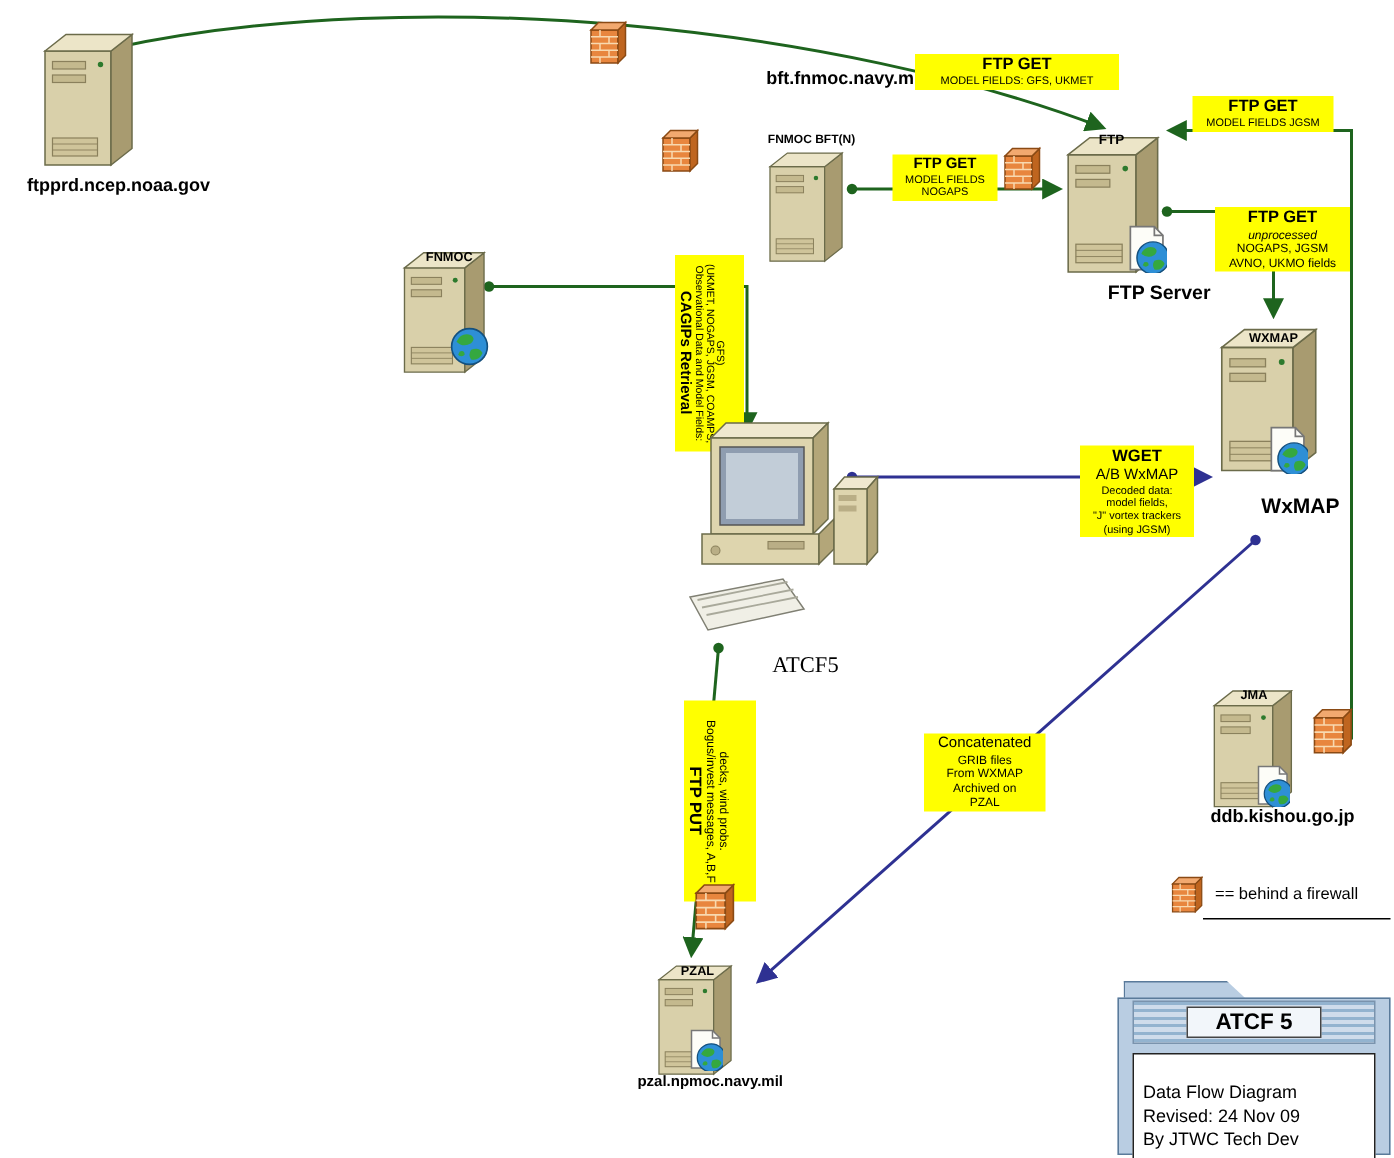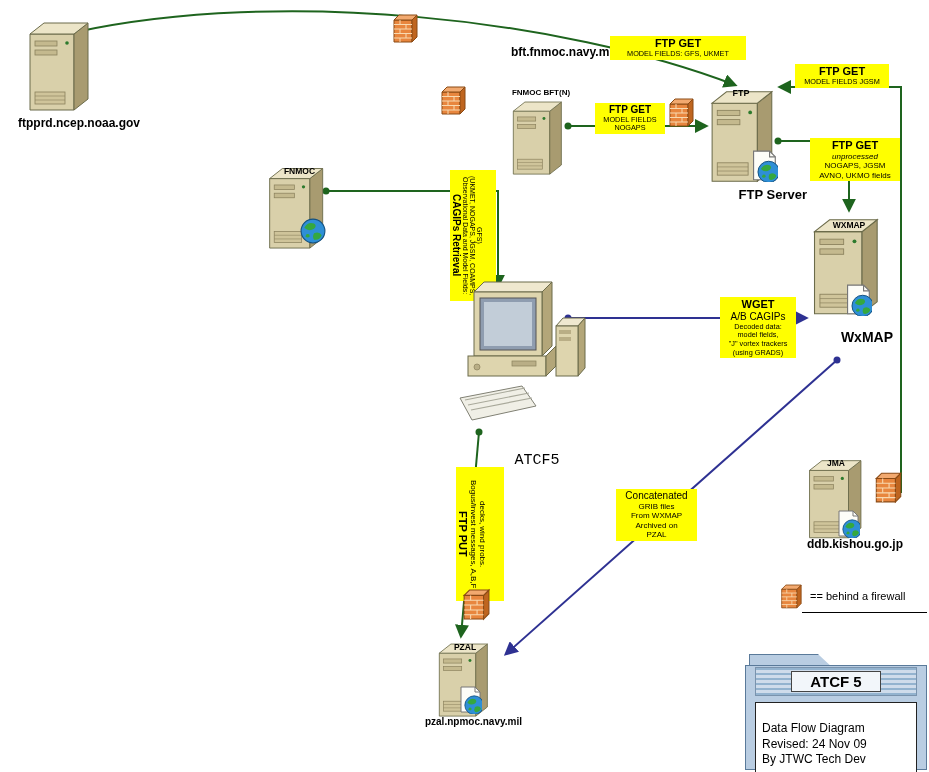--- a/index.html
+++ b/index.html
@@ -23,21 +23,21 @@
   .legend-note { border:1px solid #000; color:#ff0000; font-size:11px; line-height:1.25; padding:2px 4px; }
   .legend-divider { border-top:1px solid #000; height:0; }
   .folder-body { background:#b9cde2; border:1px solid #5a7a9a; }
   .folder-tab  { background:#b9cde2; border:1px solid #5a7a9a; border-bottom:none;
                  clip-path:polygon(0 100%, 0 0, 82% 0, 100% 100%); }
   .folder-stripes { background:repeating-linear-gradient(180deg,#93b3cf 0 2px,#cfdceb 2px 5px);
                     border:1px solid #7a93ad; display:flex; align-items:center; justify-content:center; }
   .folder-title { background:#f2f6fa; border:1px solid #444; font-weight:bold; font-size:15px;
                   padding:0 18px; line-height:1.3; }
   .folder-note { background:#fff; border:1px solid #222; font-size:12px; line-height:1.3; padding:18px 6px; }
-  .serif { font-family:Liberation Mono, monospace;margin-top:16px; }
+  .serif { font-family:Liberation Serif, serif; }
 </style>
 </head>
 <body>
 
 <div id="stage">
 
   <svg width="0" height="0" style="position:absolute" aria-hidden="true">
     <defs>
       <g id="g-server">
         <polygon points="4,20 48,20 48,96 4,96" fill="#d9d0aa" stroke="#6b6b4a" stroke-width="1"></polygon>
@@ -185,25 +185,25 @@
     <div class="vb">Observational Data and Model Fields: (UKMET, NOGAPS, JGSM, COAMPS, GFS)</div>
   </div>
 
   <svg class="abs" style="left:452px;top:272px" width="135" height="160" viewBox="0 0 135 160">
       <use href="#g-computer"></use>
     </svg>
   <div class="abs serif" style="left:492px;top:436px;width:90px;font-size:15px;text-align:center">ATCF5</div>
 
   <div class="abs ylabel" style="left:720px;top:297px;width:72px">
     <div class="t">WGET</div>
-    <div class="m">A/B CAGIPs</div>
+    <div class="m">A/B WxMAP</div>
     <div class="s">Decoded data:</div>
     <div class="s">model fields,</div>
     <div class="s">"J" vortex trackers</div>
-    <div class="s">(using GRADS)</div>
+    <div class="s">(using JGSM)</div>
   </div>
 
   <svg class="abs" style="left:810px;top:210px" width="76" height="108" viewBox="0 0 70 100">
       <use href="#g-server"></use>
     </svg>
   <div class="abs node-name" style="left:820px;top:220px;width:58px">WXMAP</div>
   <svg class="abs" style="left:846px;top:284px" width="26" height="32" viewBox="0 0 22 28">
       <use href="#g-badge"></use>
     </svg>
   <div class="abs caption" style="left:813px;top:330px;width:80px;font-size:14px">WxMAP</div>

